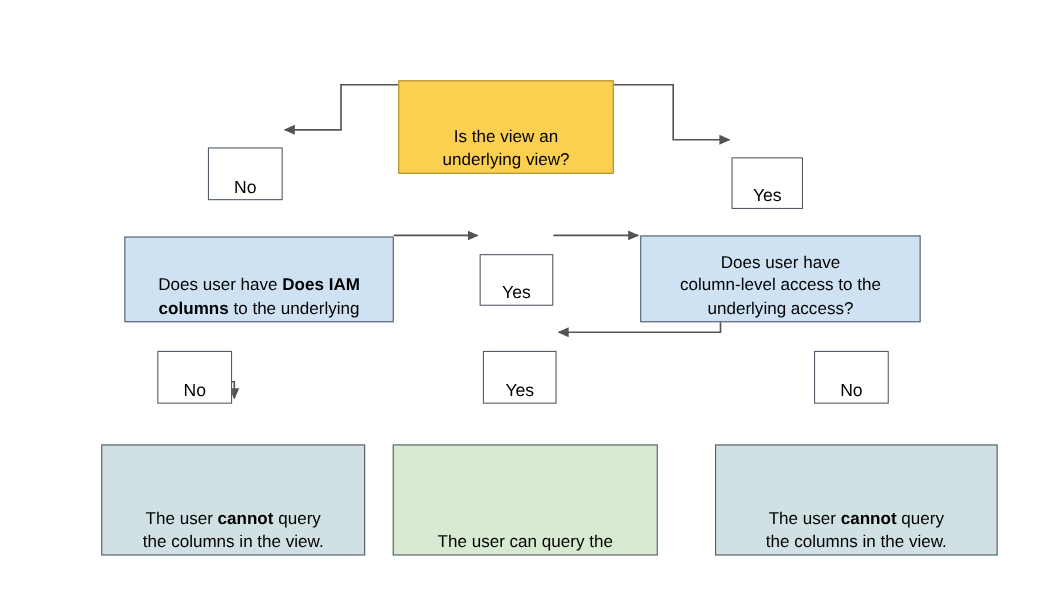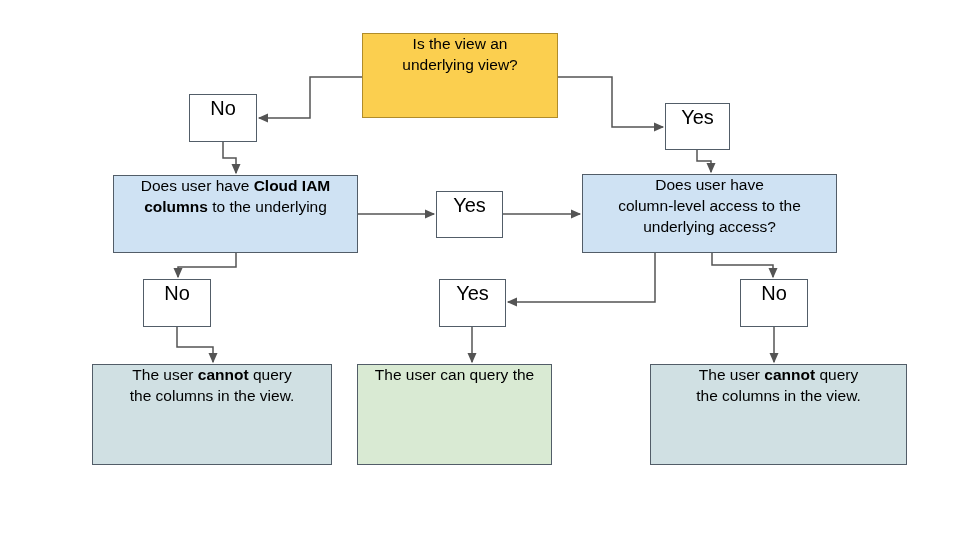--- a/index.html
+++ b/index.html
@@ -20,52 +20,53 @@
     left: 0;
     top: 0;
     width: 960px;
     height: 540px;
     pointer-events: none;
   }
   .node {
     position: absolute;
     box-sizing: border-box;
     display: flex;
-    align-items: flex-start;
+    align-items: flex-end;
     justify-content: center;
     text-align: center;
     color: #000000;
     font-size: 15.5px;
     line-height: 1.34;
     border: 1px solid var(--node-border, #525d68);
     background: #ffffff;
     white-space: nowrap;
+    margin-top: 40px;
   }
   .node.wrap { white-space: normal; }
   .decision {
     background: var(--yellow, #fbcf4f);
     border-color: var(--yellow-border, #b08c2a);
   }
   .question { background: var(--blue, #cfe2f3); }
   .result-cyan { background: var(--cyan, #d0e0e3); }
   .result-green { background: var(--green, #d9ead3); }
-  .yn { font-size: 20px; }
+  .yn { font-size: 16px; }
 
   
   #root-node     { left: 362px; top: 33px;  width: 196px; height: 85px; }
   #no-topleft    { left: 189px; top: 94px;  width: 68px;  height: 48px; }
   #yes-topright  { left: 665px; top: 103px; width: 65px;  height: 47px; }
   #q-iam         { left: 113px; top: 175px; width: 245px; height: 78px; }
   #yes-mid       { left: 436px; top: 191px; width: 67px;  height: 47px; }
   #q-col         { left: 582px; top: 174px; width: 255px; height: 79px; }
   #no-bottomleft { left: 143px; top: 279px; width: 68px;  height: 48px; }
   #yes-bottom    { left: 439px; top: 279px; width: 67px;  height: 48px; }
   #no-bottomright{ left: 740px; top: 279px; width: 68px;  height: 48px; }
   #result-left   { left: 92px;  top: 364px; width: 240px; height: 101px; }
-  #result-mid    { left: 357px; top: 364px; width: 195px; height: 101px; }
+  #result-mid    { left: 357px; top: 364px; width: 241px; height: 101px; }
   #result-right  { left: 650px; top: 364px; width: 257px; height: 101px; }
 </style>
 </head>
 <body>
 
 <div id="canvas">
 
   <svg id="wires" viewBox="0 0 960 540" xmlns="http://www.w3.org/2000/svg">
     <defs>
       <marker id="arrow" viewBox="0 0 10 10" refX="8" refY="5" markerWidth="7.5" markerHeight="7.5" orient="auto-start-reverse">
@@ -94,21 +95,21 @@
 
   <div id="no-topleft" class="node yn">
       <div><span>No</span></div>
     </div>
 
   <div id="yes-topright" class="node yn">
       <div><span>Yes</span></div>
     </div>
 
   <div id="q-iam" class="node question wrap">
-      <div><span>Does user have </span><span style="font-weight: bold;">Cloud IAM</span><br><span style="font-weight: bold;">columns</span><span> to the underlying</span><br></div>
+      <div><span>Does user have </span><span style="font-weight: bold;">Does IAM</span><br><span style="font-weight: bold;">columns</span><span> to the underlying</span><br></div>
     </div>
 
   <div id="yes-mid" class="node yn">
       <div><span>Yes</span></div>
     </div>
 
   <div id="q-col" class="node question wrap">
       <div><span>Does user have</span><br><span style="font-weight: normal;">column-level access</span><span> to the</span><br><span>underlying access?</span></div>
     </div>
 

